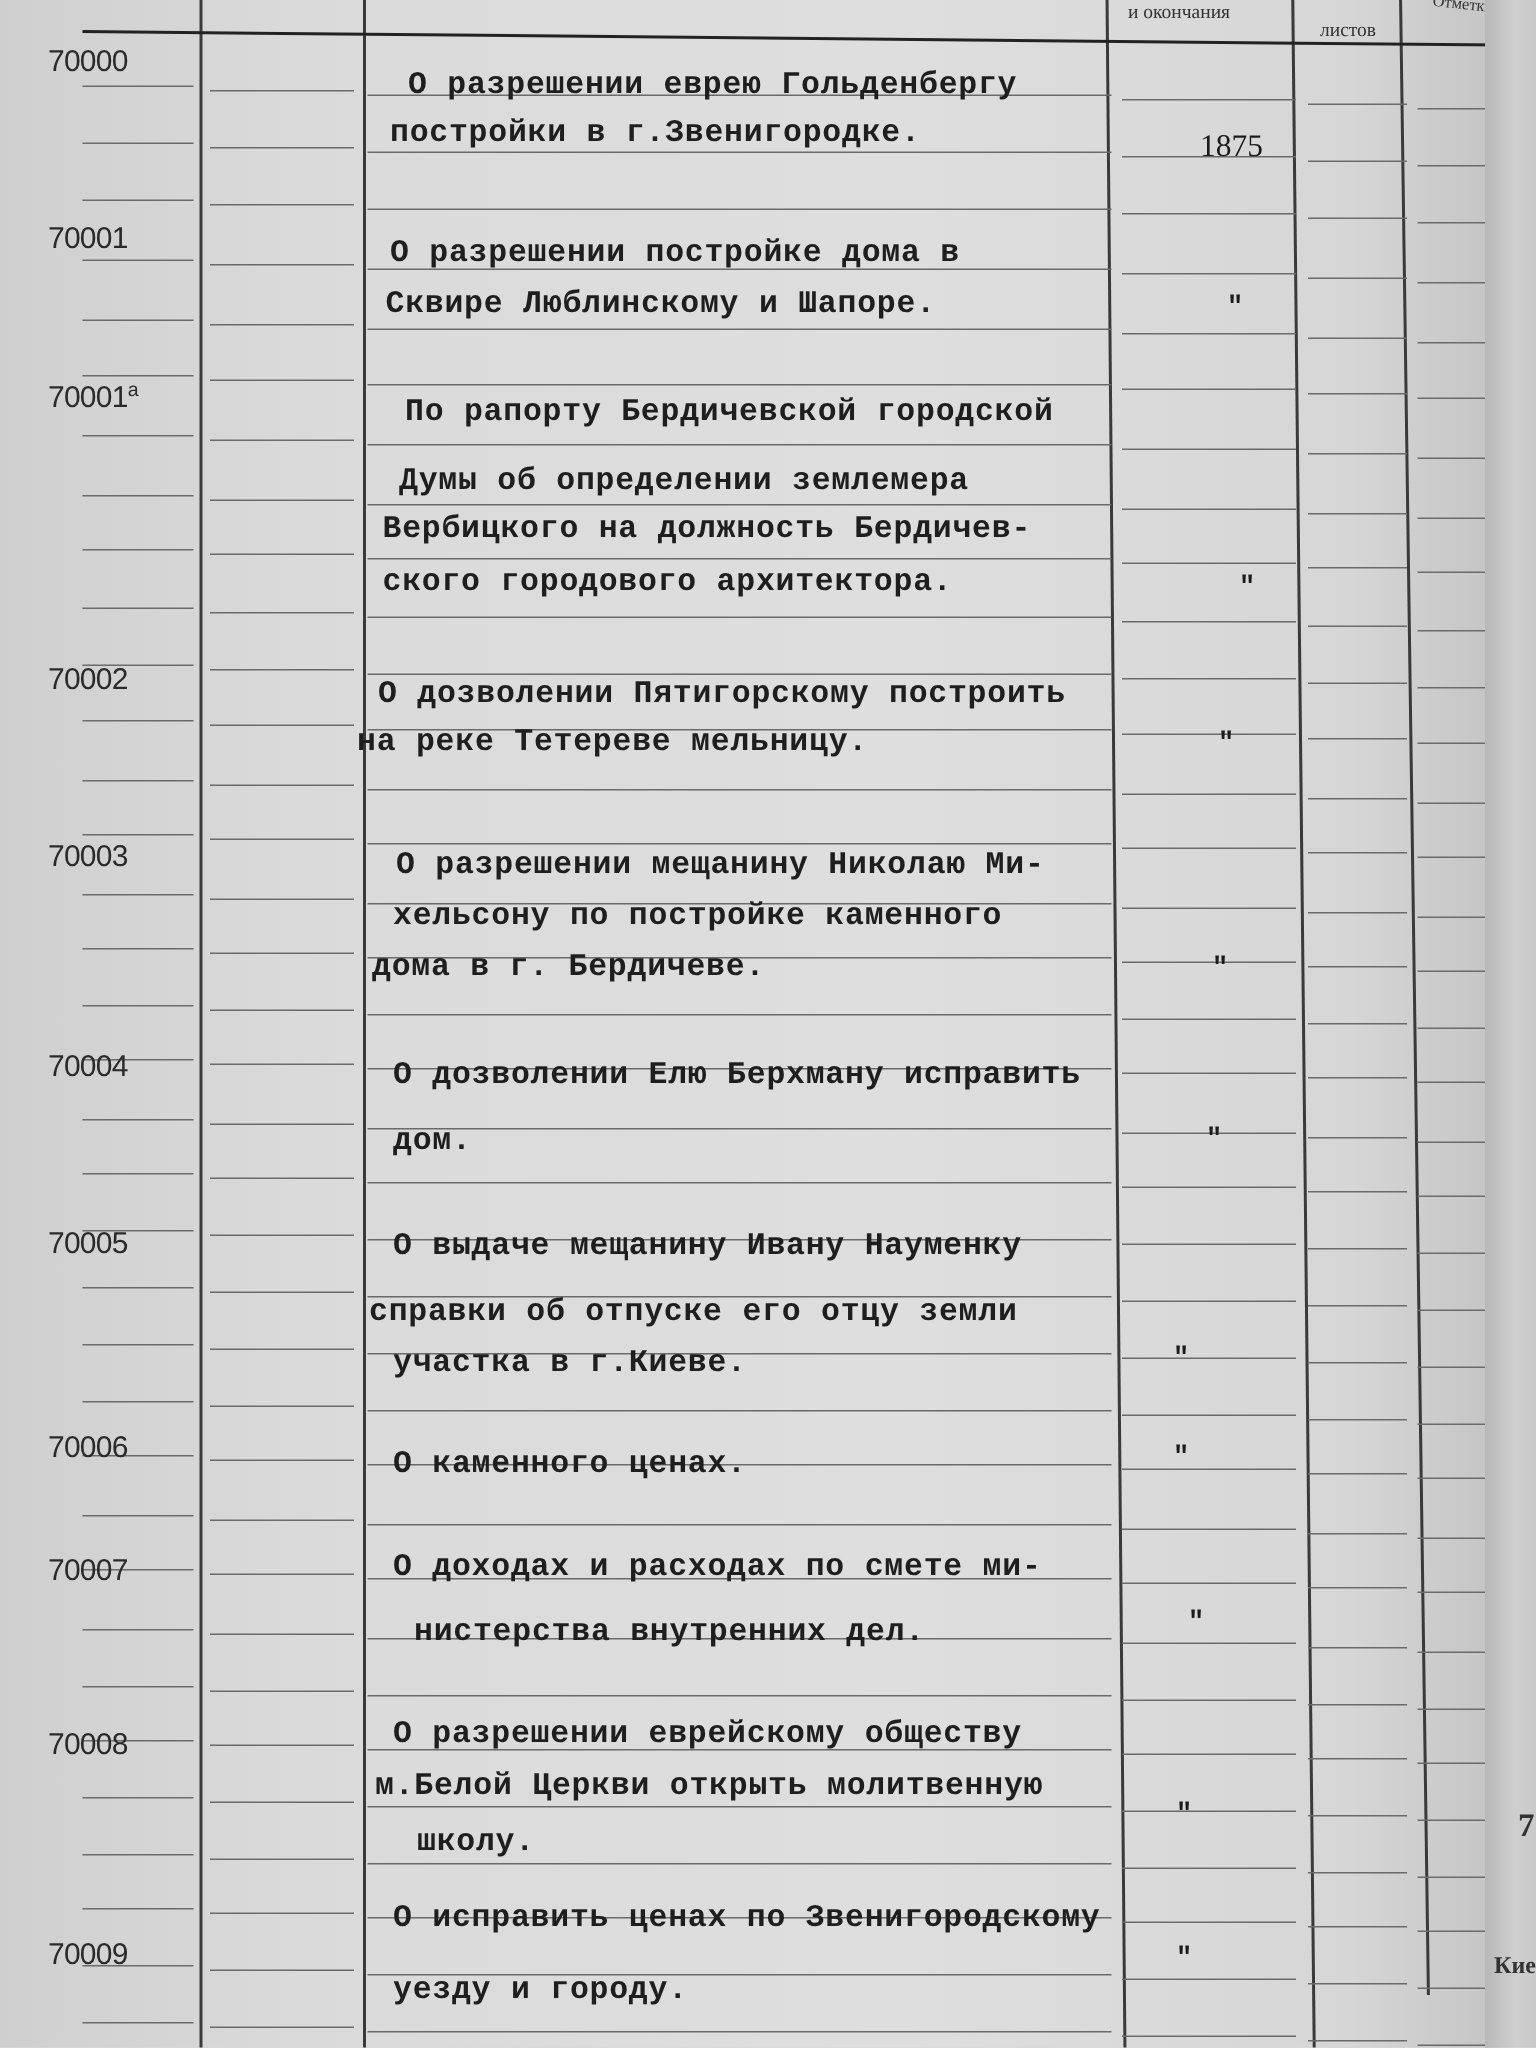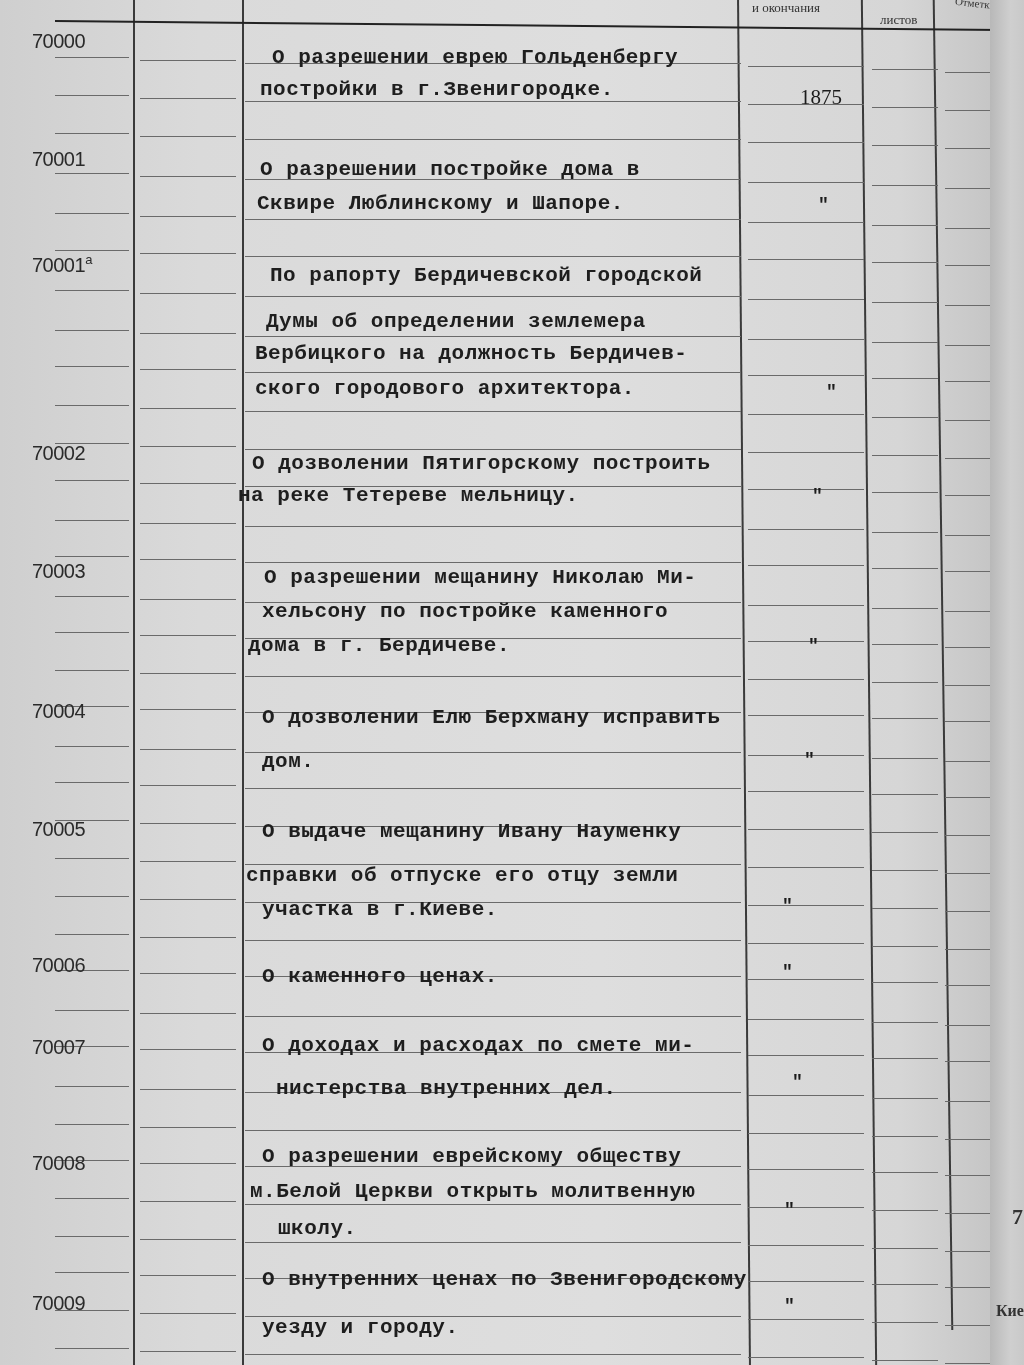--- a/index.html
+++ b/index.html
@@ -327,21 +327,21 @@
   <div>
     <span class="num" style="top:1152px;">70008</span>
     <span class="line" style="left:262px; top:1145px;">О разрешении еврейскому обществу</span>
     <span class="line" style="left:250px; top:1180px;">м.Белой Церкви открыть молитвенную</span>
     <span class="line" style="left:262px; top:1217px;margin-left:16px;">школу.</span>
     <span class="ditto" style="left:784px; top:1200px;">"</span>
   </div>
 
   <div>
     <span class="num" style="top:1292px;">70009</span>
-    <span class="line" style="left:262px; top:1268px;">О внутренних ценах по Звенигородскому</span>
+    <span class="line" style="left:262px; top:1268px;">О исправить ценах по Звенигородскому</span>
     <span class="line" style="left:262px; top:1316px;">уезду и городу.</span>
     <span class="ditto" style="left:784px; top:1296px;">"</span>
   </div>
 </div>
 
 <div class="gutter">
   <span class="side-text" style="left:22px; top:1204px; font-size:22px; font-weight:bold;">7</span>
   <span class="side-text" style="left:6px; top:1302px; font-size:16px;font-weight:bold;">Кие</span>
 </div>
 

